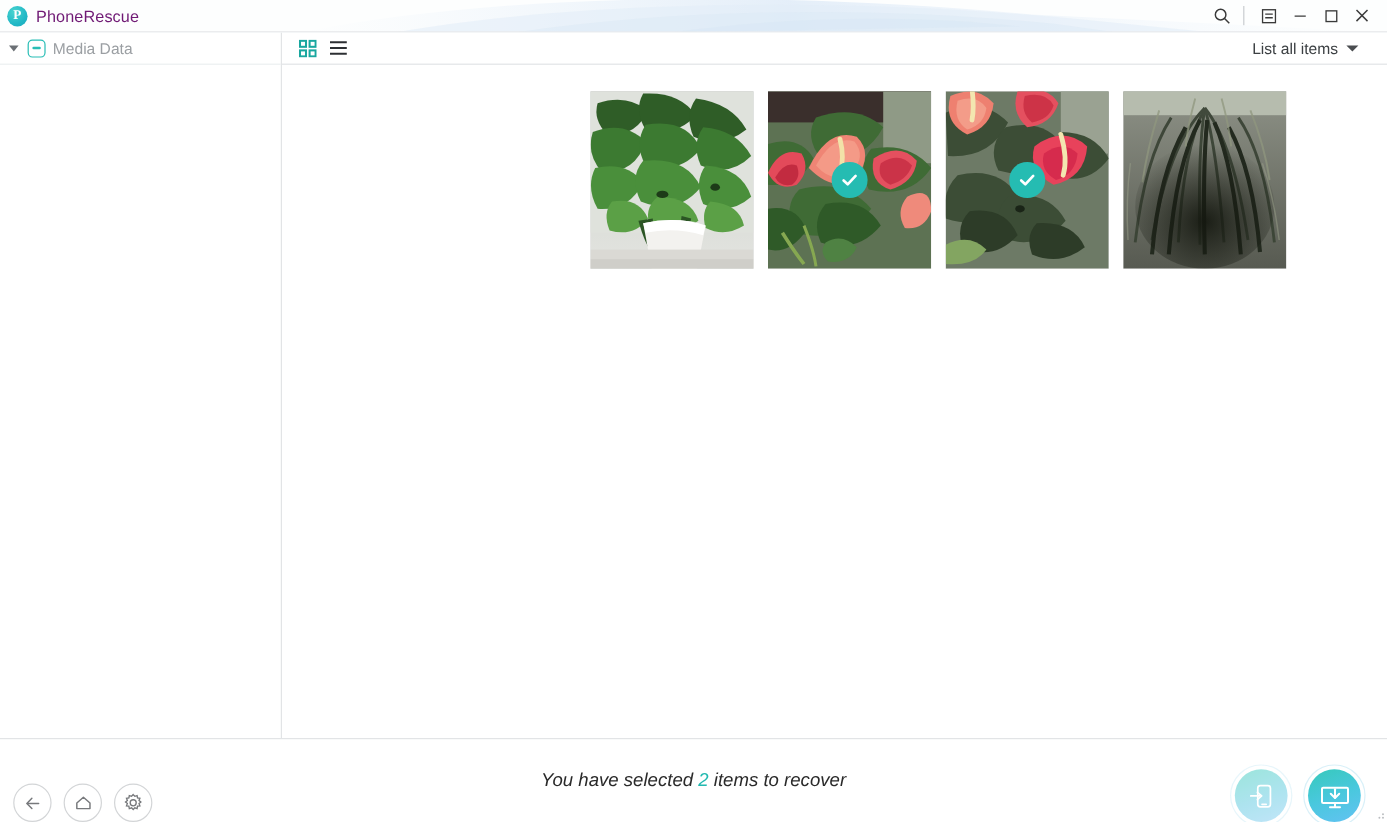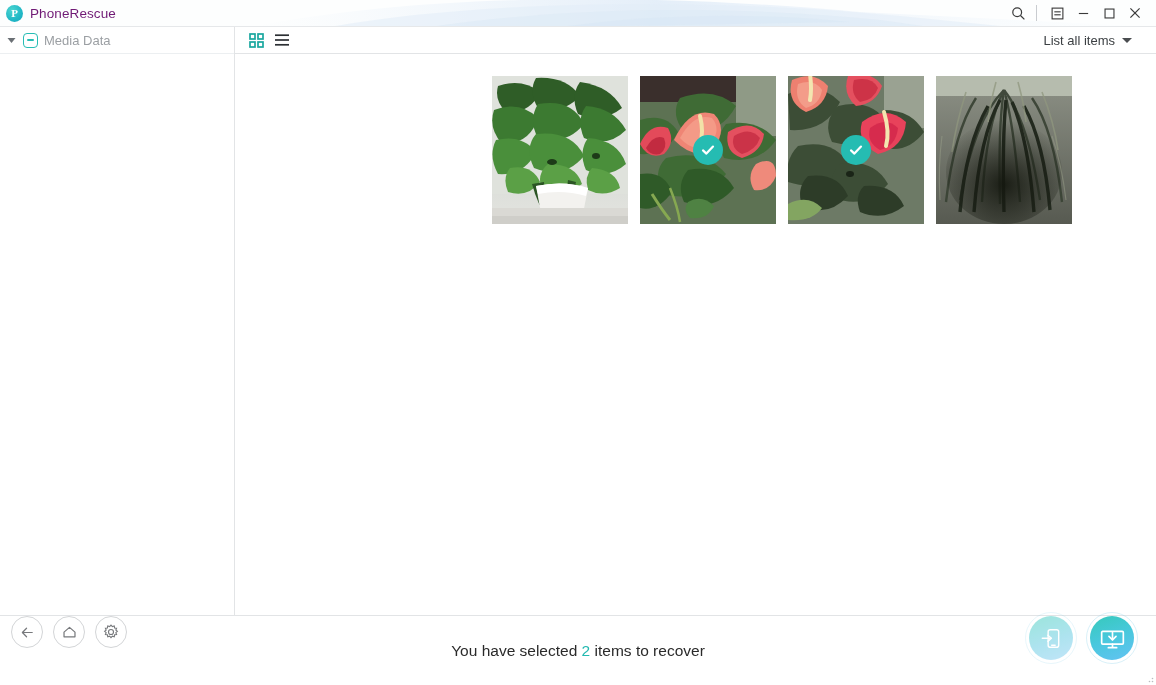--- a/index.html
+++ b/index.html
@@ -145,22 +145,22 @@
     width: 30px; height: 30px; border-radius: 50%;
     background: #25bcb2;
     display: flex; align-items: center; justify-content: center;
     box-shadow: 0 0 0 0 rgba(0,0,0,0);
   }
 
   
   .footer {
     height: 70px; flex: 0 0 70px;
     border-top: 1px solid #e2e4e6;
-    display: flex; align-items: flex-start;
-    position: relative; background: #fff;
+    display: flex; align-items: flex-end;
+    position: relative; background: #fff; font-style: italic;
   }
   .nav-btns { display: flex; align-items: center; gap: 10px; padding-left: 11px; }
   .nav-btn {
     width: 32px; height: 32px; border-radius: 50%;
     border: 1px solid #d3d5d7; background: #fff;
     display: flex; align-items: center; justify-content: center;
     cursor: default;
   }
   .status {
     position: absolute; left: 0; right: 0; top: 50%;

